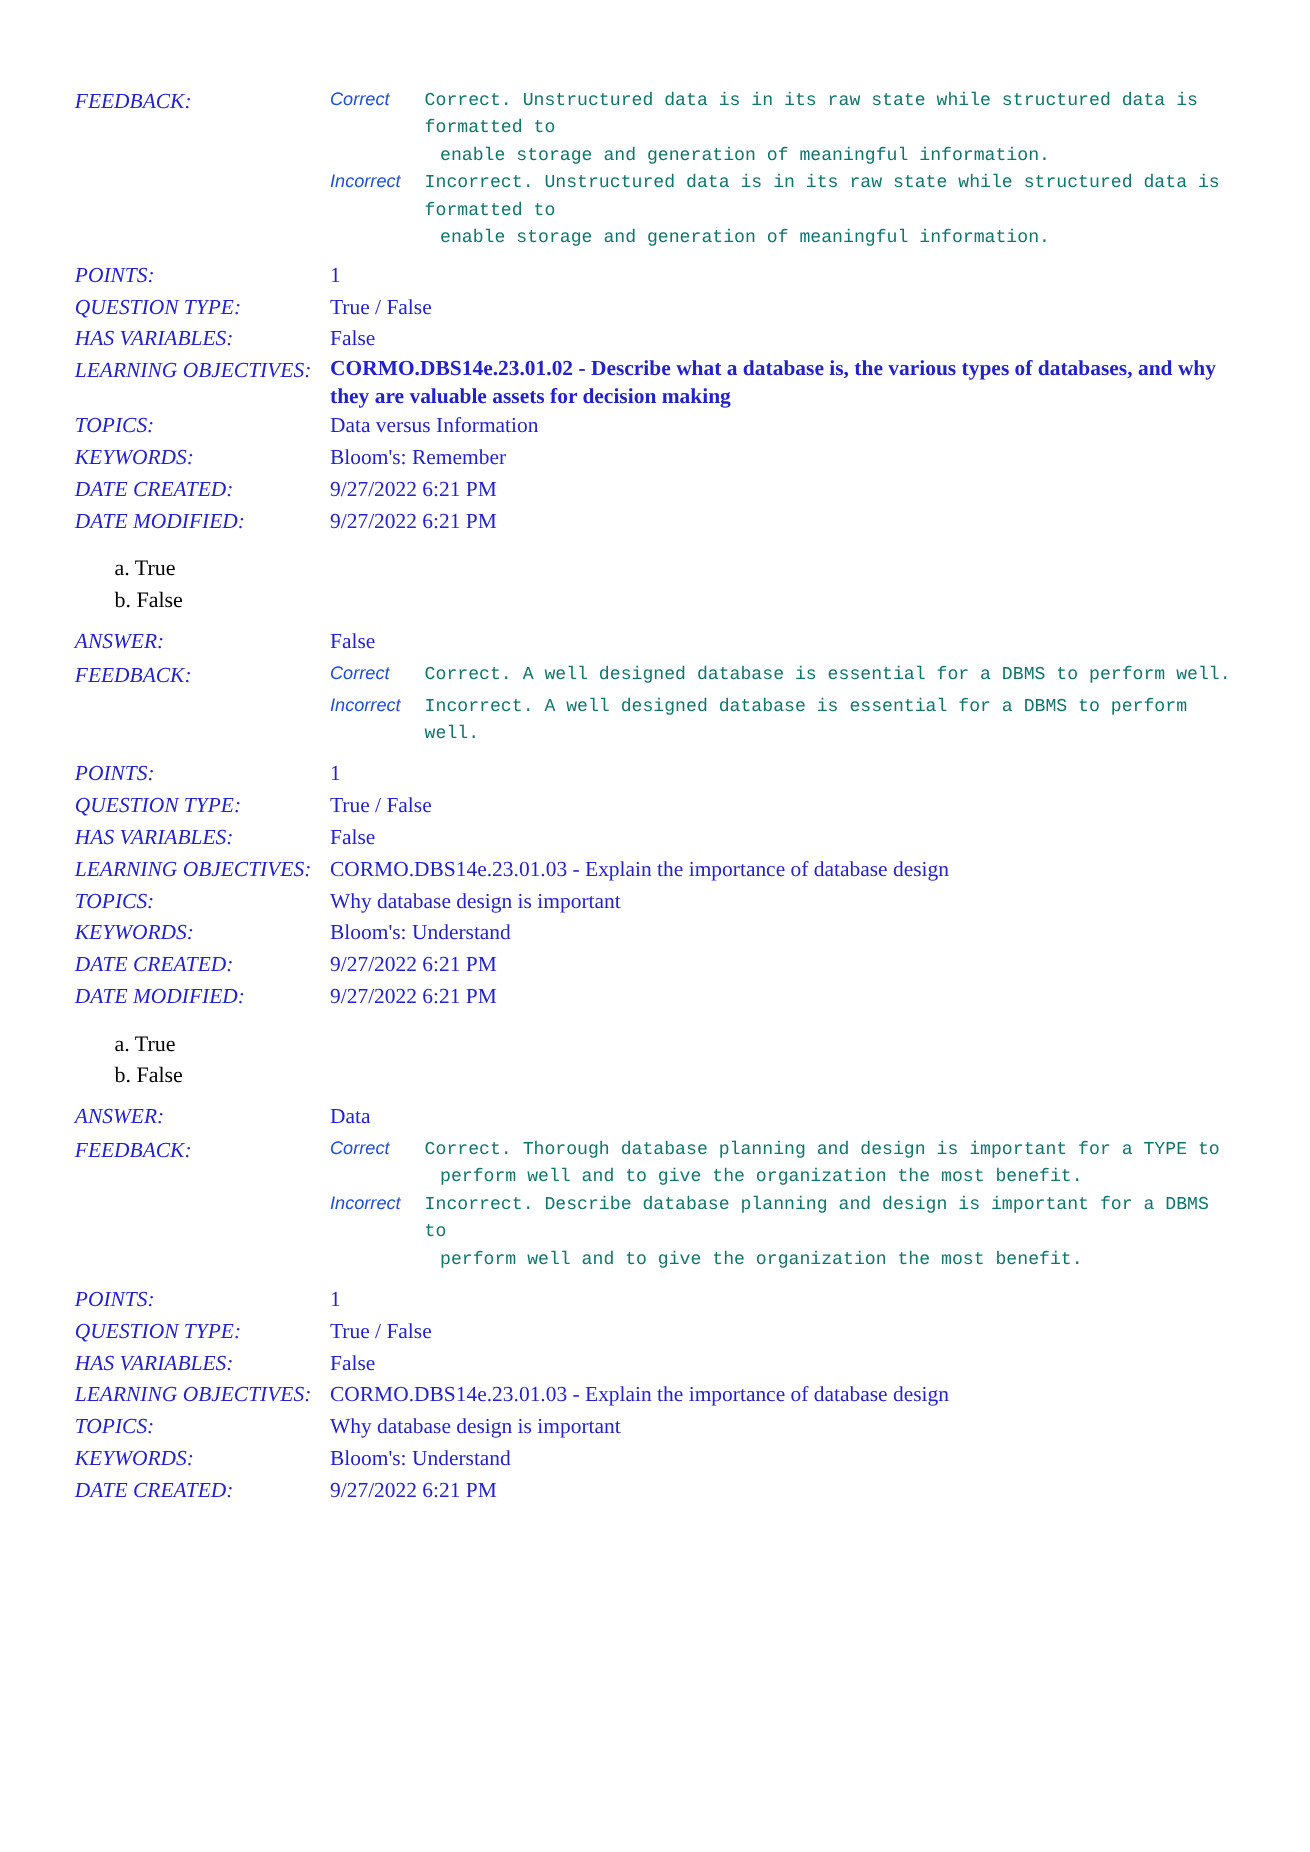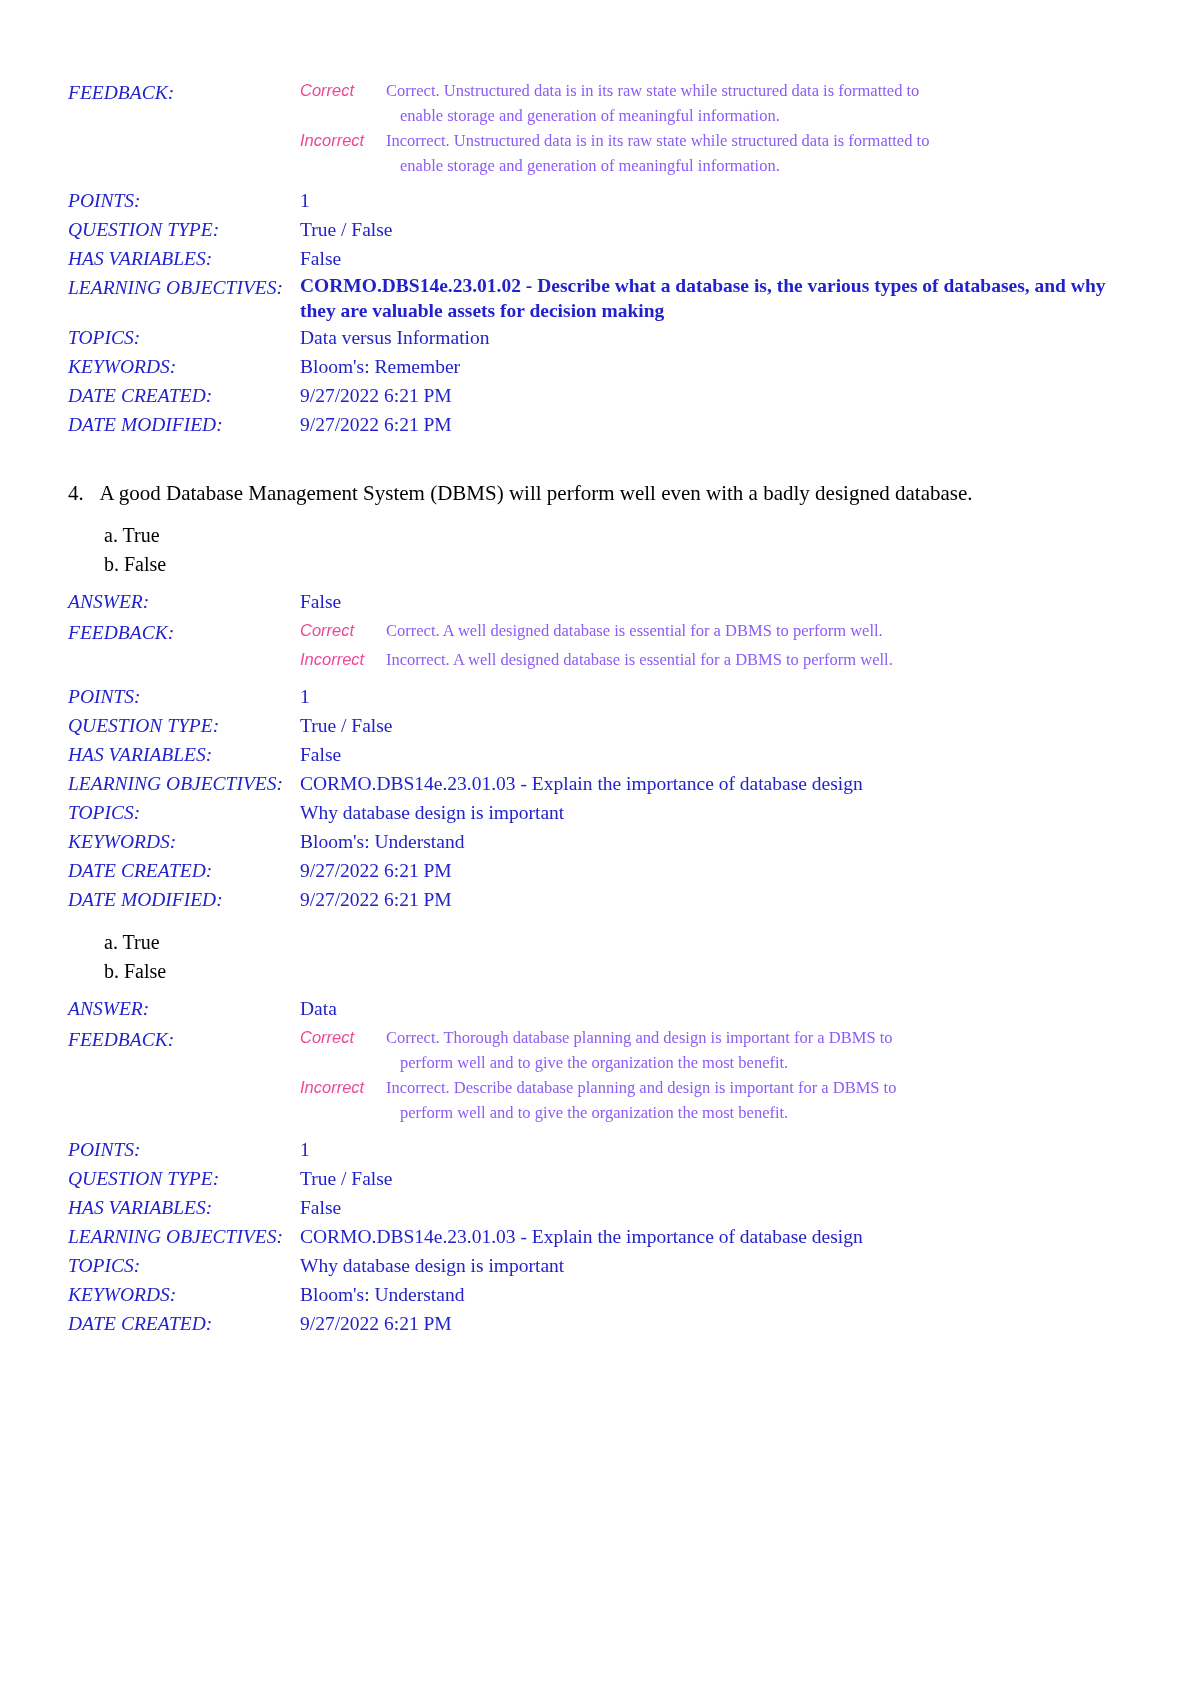--- a/index.html
+++ b/index.html
@@ -58,29 +58,29 @@
   .fb-table {
     border-collapse: collapse;
     width: 100%;
   }
   .fb-table td { vertical-align: top; padding: 0; }
   .fb-kind {
     width: 86px;
     font-family: "Liberation Sans", sans-serif;
     font-style: italic;
     font-size: 16.5px;
-    color: #ec4899;
+    color: #1d4ed8;
     line-height: 25px;
     padding-right: 8px;
     white-space: nowrap;
   }
   .fb-text {
-    font-family: Liberation Serif, serif;
+    font-family: Liberation Mono, monospace;
     font-size: 16.5px;
-    color: #8b5cf6;
+    color: #0f766e;
     line-height: 25px;
     text-indent: 0;
     padding-left: 4px;
   }
   .fb-text .cont {
     display: block;
     padding-left: 14px;
   }
 
   
@@ -168,24 +168,20 @@
         </tr>
         <tr>
           <td class="meta-label">DATE MODIFIED:</td>
           <td class="meta-value">9/27/2022 6:21 PM</td>
         </tr>
       </tbody>
         </table>
     </div>
 
     <div>
-      <p class="question">
-        <span class="q-num">4.</span>
-        <span>&nbsp;&nbsp;</span><span>A good Database Management System (DBMS) will perform well even with a badly designed database.</span>
-      </p>
 
       <div class="choices">
         <div>a. True</div>
         <div>b. False</div>
       </div>
 
       <table class="meta-table">
         <tbody>
             <tr>
           <td class="meta-label">ANSWER:</td>
@@ -267,21 +263,21 @@
       </tbody>
         </table>
 
       <div class="fb-wrapper">
         <table class="fb-table">
           <tbody>
               <tr>
             <td class="meta-label">FEEDBACK:</td>
             <td class="fb-kind">Correct</td>
             <td class="fb-text">
-              <span>Correct. Thorough database planning and design is important for a DBMS to</span>
+              <span>Correct. Thorough database planning and design is important for a TYPE to</span>
               <span class="cont">perform well and to give the organization the most benefit.</span>
             </td>
           </tr>
           <tr>
             <td class="meta-label"></td>
             <td class="fb-kind">Incorrect</td>
             <td class="fb-text">
               <span>Incorrect. Describe database planning and design is important for a DBMS to</span>
               <span class="cont">perform well and to give the organization the most benefit.</span>
             </td>

